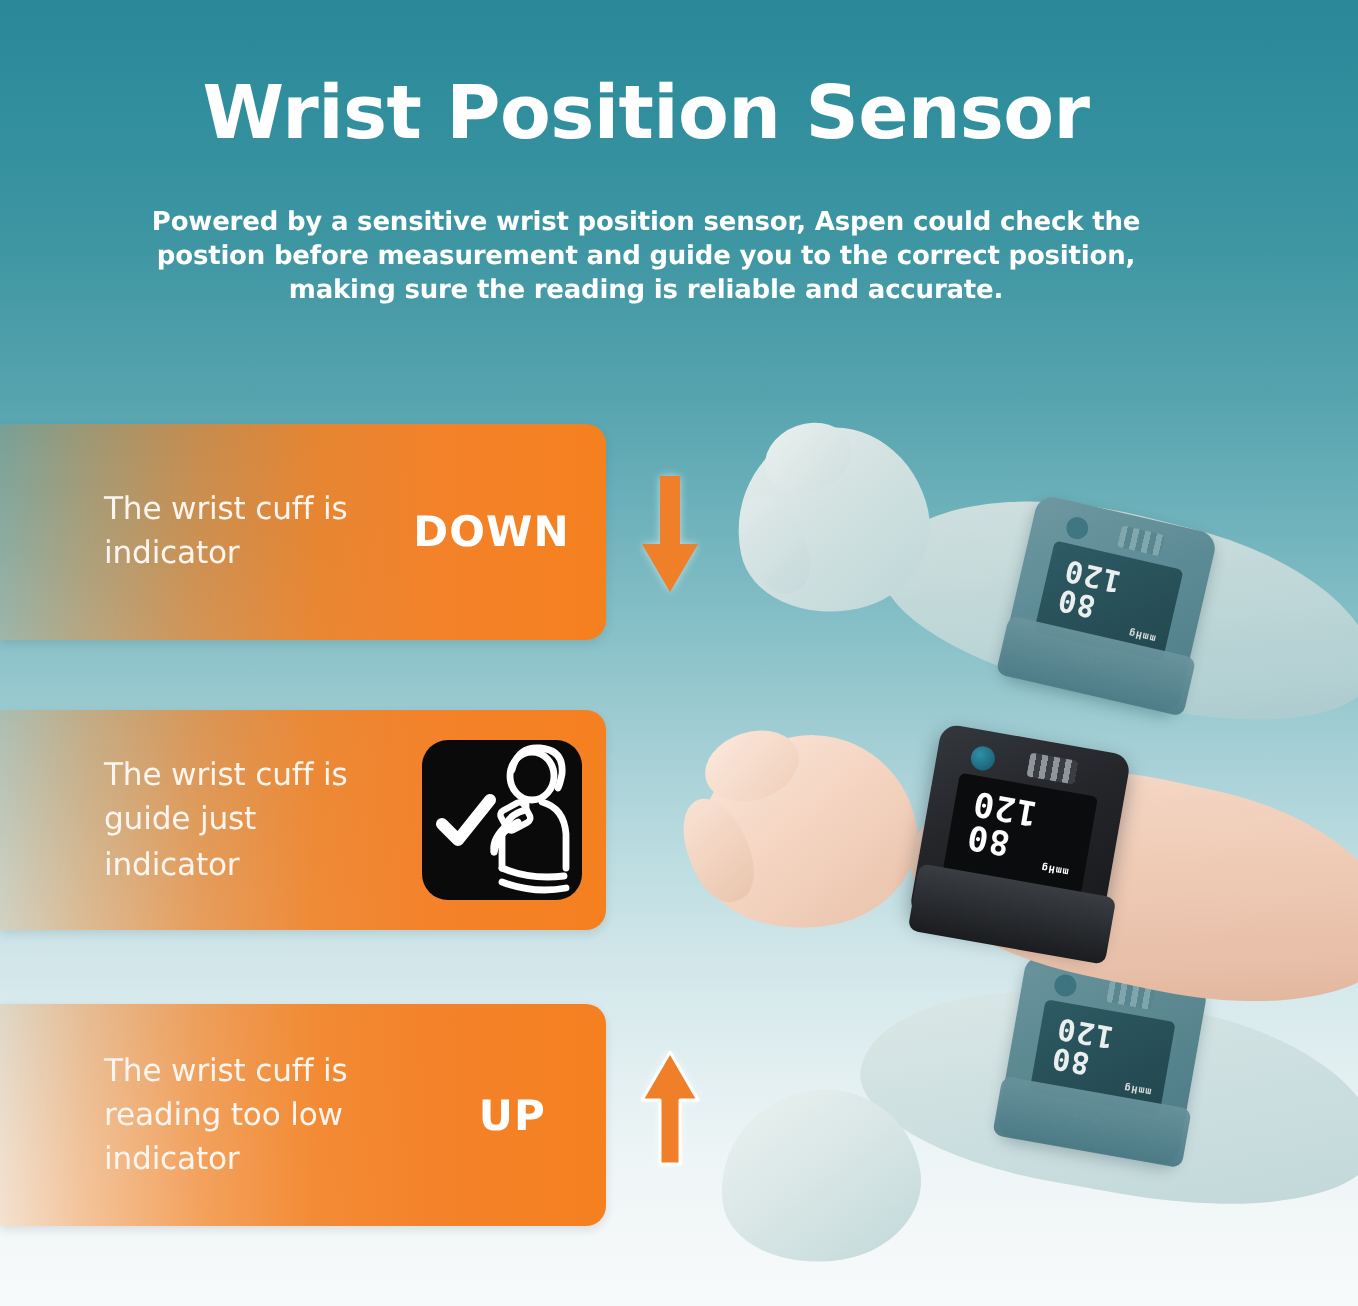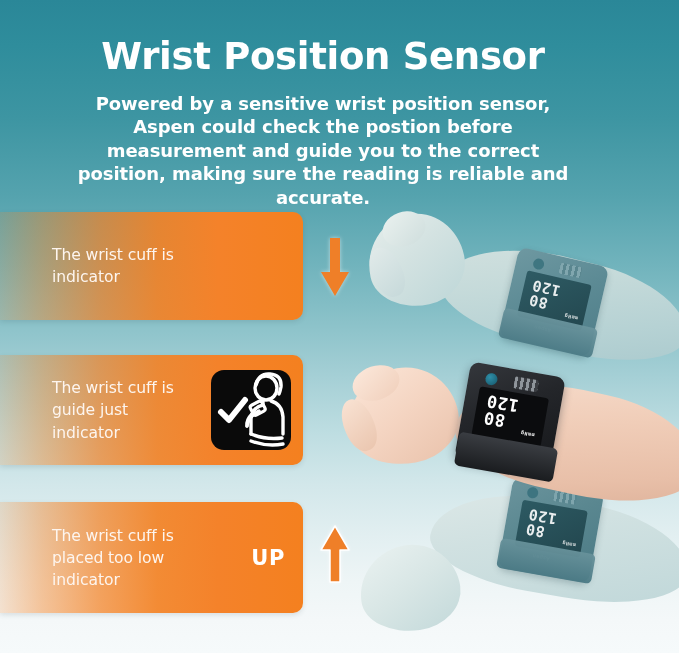--- a/index.html
+++ b/index.html
@@ -38,24 +38,24 @@
     margin:0;
     padding-top:38px;
     font-size:37px;
     font-weight:bold;
     letter-spacing:-0.3px;
     color:#ffffff;
     line-height:1.0;
     font-family:"DejaVu Sans", sans-serif;
   }
   .subtitle{
-    margin:4px auto;
+    margin:16px auto;
     padding-top:13px;
     width:516px;
-    font-size:18px;
+    font-size:13px;
     font-weight:bold;
     color:#ffffff;
     line-height:1.30;
     letter-spacing:-0.1px;
   }
 
   
   .photo-layer{
     position:absolute;left:0;top:0;width:679px;height:653px;
     z-index:10;
@@ -288,20 +288,21 @@
   <div class="header">
     <h1 class="title">Wrist Position Sensor</h1>
     <p class="subtitle">Powered by a sensitive wrist position sensor, Aspen could check the postion before measurement and guide you to the correct position, making sure the reading is reliable and accurate.</p>
   </div>
 
   <div class="banner b1">
     <div class="banner-text">
       <div>The wrist cuff is</div>
       <div>indicator</div>
     </div>
+    <div class="banner-action">DOWN</div>
   </div>
   <div class="arrow arrow-down">
     <svg width="36" height="60" viewBox="0 0 36 60">
       <path d="M13 0 h10 v34 h9 L18 58 L4 34 h9 Z" fill="#ef7f28"></path>
     </svg>
   </div>
 
   <div class="banner b2">
     <div class="banner-text">
       <div>The wrist cuff is</div>
@@ -328,24 +329,24 @@
 
         <path d="M40 64 q14 6 31 4" fill="none" stroke="#ffffff" stroke-width="3.4" stroke-linecap="round"></path>
         <path d="M40 71 q16 6 32 3" fill="none" stroke="#ffffff" stroke-width="3.4" stroke-linecap="round"></path>
       </svg>
     </div>
   </div>
 
   <div class="banner b3">
     <div class="banner-text">
       <div>The wrist cuff is</div>
-      <div>placed too low</div>
+      <div>reading too low</div>
       <div>indicator</div>
     </div>
-    <div class="banner-action" style="right:18px;margin-left:29px;">UP</div>
+    <div class="banner-action" style="right:30px;margin-left:29px;">UP</div>
   </div>
   <div class="arrow arrow-up">
     <svg width="36" height="60" viewBox="0 0 36 60">
       <path d="M18 2 L32 26 h-9 v32 h-10 V26 H4 Z" fill="#ef7f28" stroke="#ffffff" stroke-width="1.5" stroke-linejoin="round"></path>
     </svg>
   </div>
 
 </div>
 
 </body></html>

